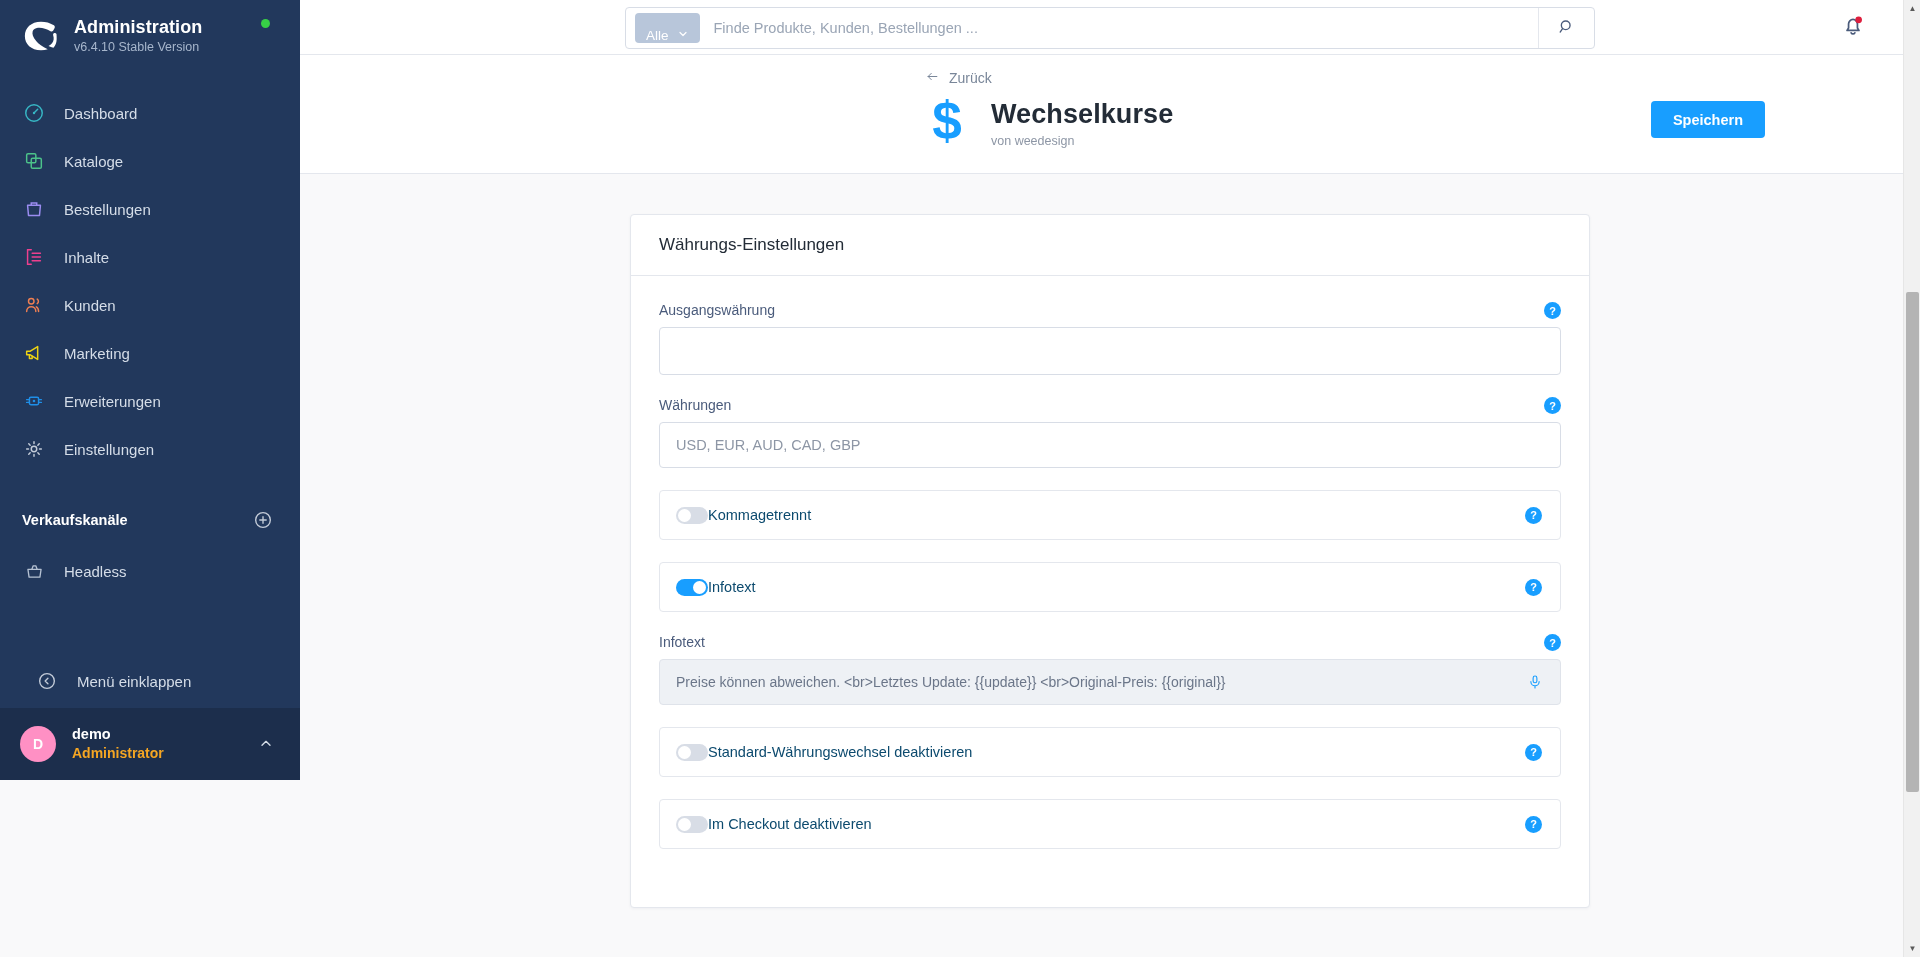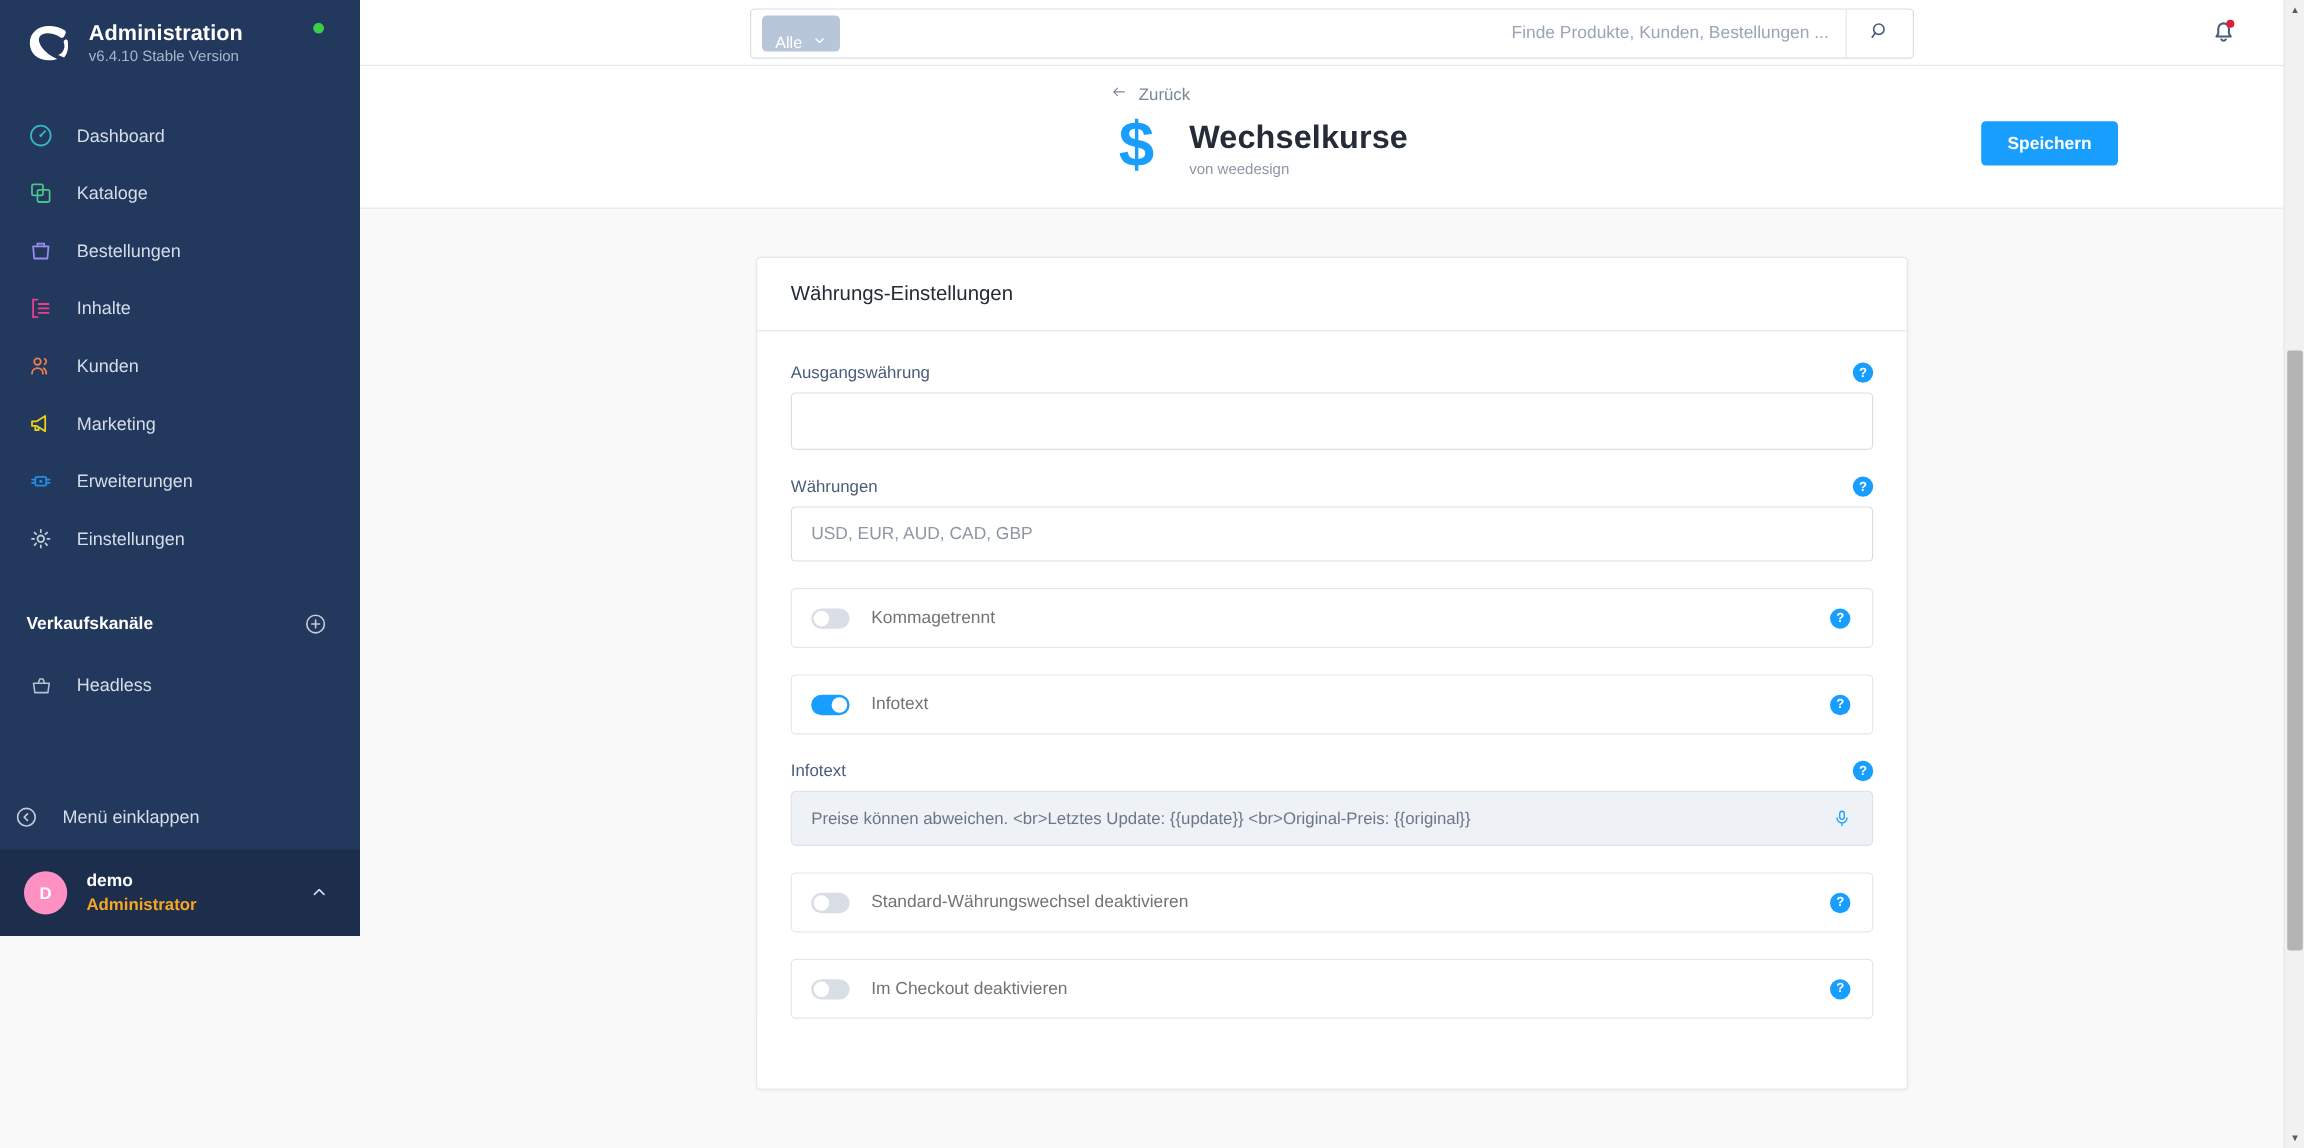--- a/index.html
+++ b/index.html
@@ -50,21 +50,21 @@
   .chan-item {
     display: flex; align-items: center; gap: 18px;
     height: 48px; padding: 0 26px 0 22px;
     color: #d5dde8; font-size: 15px; cursor: pointer; position: relative;
   }
   .chan-eye { margin-left: auto; width: 20px; height: 20px; cursor: pointer; }
 
   .sb-collapse {
     margin-top: auto;
     display: flex; align-items: center; gap: 18px;
-    height: 54px; padding: 0 10px;
+    height: 54px; padding: 0 35px;
     color: #d5dde8; font-size: 15px; cursor: pointer;
   }
   .sb-user {
     display: flex; align-items: center; gap: 16px;
     height: 72px; padding: 0 26px 0 20px;
     background: #1c2e4c; cursor: pointer;
   }
   .avatar {
     width: 36px; height: 36px; border-radius: 50%;
     background: #ff90c4; color: #fff;
@@ -95,21 +95,21 @@
   }
   .search-scope {
     margin-left: 9px; height: 30px; min-width: 64px;
     background: #b8c6da; color: #ffffff; border-radius: 4px;
     display: flex; align-items: flex-end; justify-content: center; gap: 8px;
     font-size: 13.5px; padding: 0 11px; cursor: pointer;
   }
   .search-input {
     flex: 1; border: 0; outline: none; background: transparent;
     font-family: "Liberation Sans", sans-serif;
-    font-size: 14.5px; color: #798699; padding: 0 14px; text-align: right;
+    font-size: 14.5px; color: #798699; padding: 0 14px;
   }
   .search-input::placeholder { color: #9aa5b5; }
   .search-btn {
     width: 56px; height: 40px; border-left: 1px solid #e4e7ed;
     display: flex; align-items: center; justify-content: center;
     cursor: pointer; color: #4a5b7b;
   }
   .bell { position: absolute; right: 50px; top: 12px; width: 30px; height: 30px; cursor: pointer; }
 
   .page-head {
@@ -180,21 +180,21 @@
     width: 32px; height: 17px; border-radius: 9px;
     background: #d8dde6; position: relative; cursor: pointer; flex: 0 0 32px;
   }
   .switch.on { background: #189eff; }
   .switch .knob {
     position: absolute; top: 2px; left: 2px;
     width: 13px; height: 13px; border-radius: 50%; background: #fff;
     transition: left .15s;
   }
   .switch.on .knob { left: 17px; }
-  .toggle-label { margin-left: 18px; font-size: 14.5px; color: #737373; }
+  .toggle-label { font-size: 14.5px; color: #0c4a6e; }
   .toggle-help {
     margin-left: auto; width: 17px; height: 17px; border-radius: 50%;
     background: #189eff; color: #fff; font-size: 11px; font-weight: bold;
     display: flex; align-items: center; justify-content: center; cursor: pointer;
   }
 
   .infotext-field { position: relative; margin-bottom: 22px; }
   .infotext-box {
     width: 100%; height: 46px; background: #eef1f5;
     border: 1px solid #dfe3ea; border-radius: 4px;

